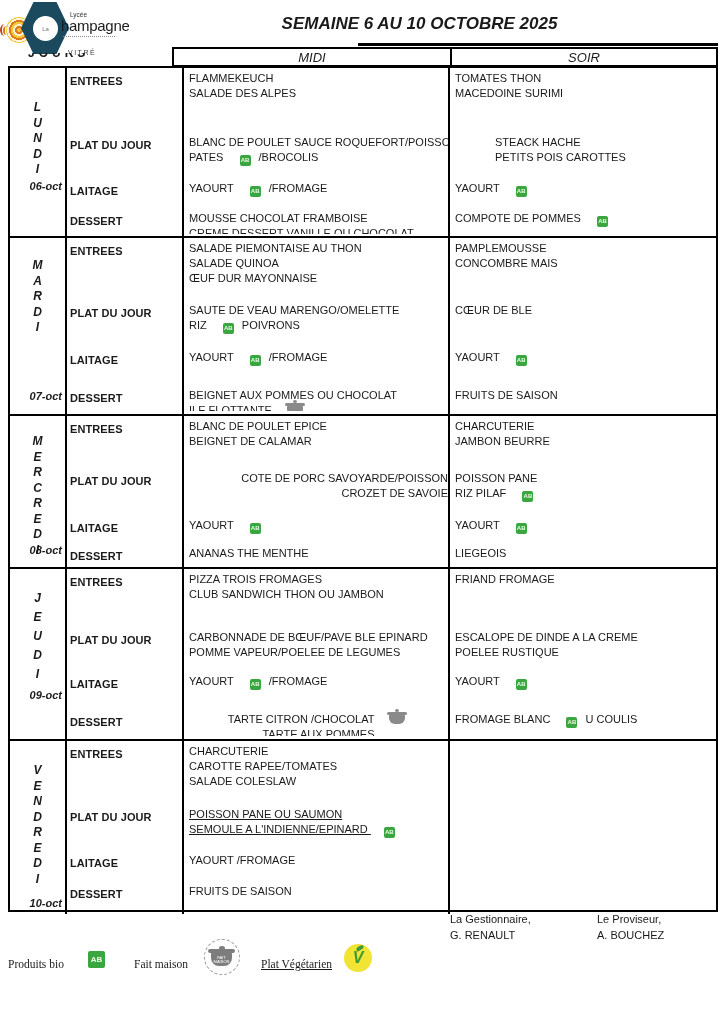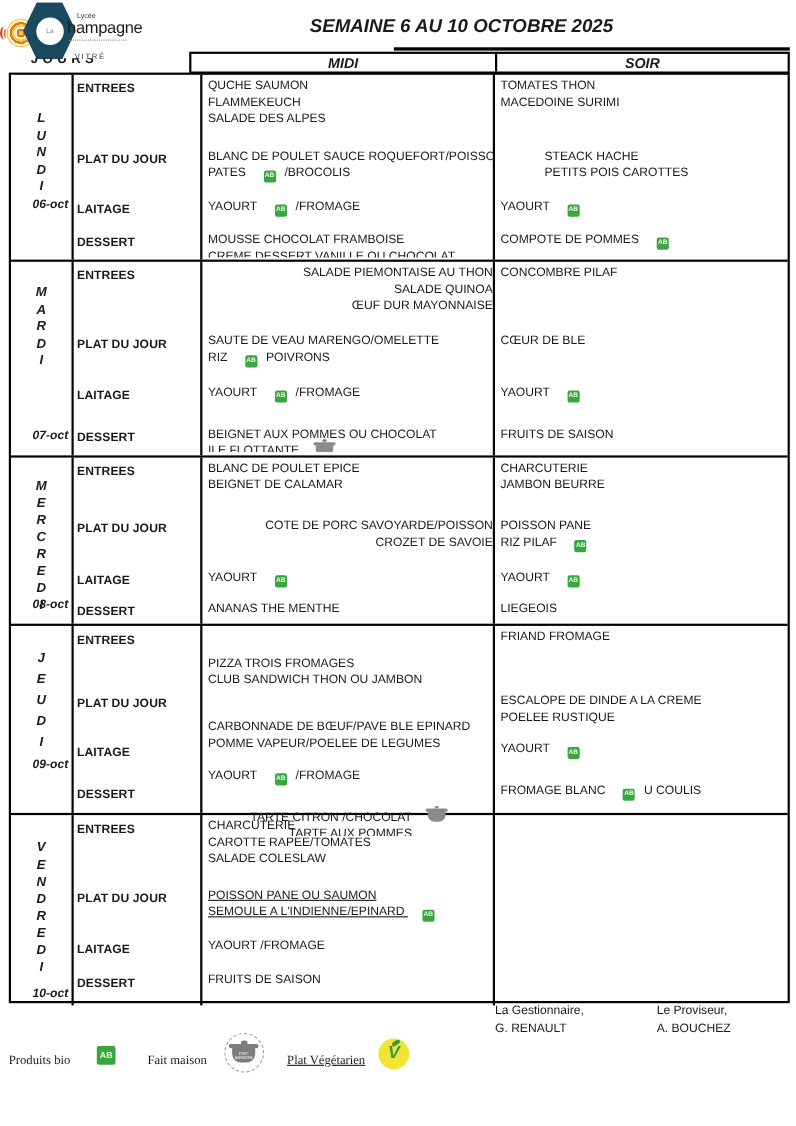--- a/index.html
+++ b/index.html
@@ -41,21 +41,21 @@
     display:block; font-size:12px; font-weight:bold; letter-spacing:4px;
     transform:translateY(-7px); color:#1a1a1a;
   }
   
   .title { position:absolute; left:277px; top:14px; width:285px; text-align:center;
            font-size:17px; font-weight:bold; font-style:italic; }
   .title-rule { position:absolute; left:358px; top:43px; width:360px; height:3px; background:#000; }
   .col-header { position:absolute; left:172px; top:47px; width:546px; height:20px;
                 border:2px solid #000; display:flex; }
   .col-header .hc { display:flex; align-items:center; justify-content:center;
-                    font-weight:bold; font-style:italic; font-size:13px; }
+                    font-weight:normal; font-style:italic; font-size:13px; }
   .hc-midi { width:276px; }
   .hc-soir { flex:1; border-left:2px solid #000; }
   
   .table { position:absolute; left:8px; top:66px; width:710px; height:846px;
            border:2px solid #000; }
   .day-row { display:flex; border-bottom:2px solid #000; }
   .day-row:last-child { border-bottom:none; }
   .c-day { position:relative; width:57px; border-right:2px solid #000; }
   .c-cat { width:117px; border-right:2px solid #000; }
   .c-menu { border-right:2px solid #000; }
@@ -160,21 +160,20 @@
           <div class="day-date" style="top: 112px;">06-oct</div>
         </div>
         <div class="c-cat">
           <div class="cat-cell" style="height: 64px;"><span class="cat-label">ENTREES</span></div>
           <div class="cat-cell" style="height: 46px;"><span class="cat-label">PLAT DU JOUR</span></div>
           <div class="cat-cell" style="height: 30px;"><span class="cat-label">LAITAGE</span></div>
           <div class="cat-cell" style="height: 26px;"><span class="cat-label">DESSERT</span></div>
         </div>
         <div class="c-menu c-midi">
           <div class="menu-cell" style="height: 64px;">
-            <div class="menu-line">QUCHE SAUMON</div>
             <div class="menu-line">FLAMMEKEUCH</div>
             <div class="menu-line">SALADE DES ALPES</div>
           </div>
           <div class="menu-cell" style="height: 46px;">
             <div class="menu-line">BLANC DE POULET SAUCE ROQUEFORT/POISSON</div>
             <div class="menu-line">PATES <span class="bio">AB</span> /BROCOLIS</div>
           </div>
           <div class="menu-cell" style="height: 30px;">
             <div class="menu-line">YAOURT <span class="bio">AB</span> /FROMAGE</div>
           </div>
@@ -211,40 +210,41 @@
           </div>
           <div class="day-date" style="top: 152px;">07-oct</div>
         </div>
         <div class="c-cat">
           <div class="cat-cell" style="height: 62px;"><span class="cat-label">ENTREES</span></div>
           <div class="cat-cell" style="height: 47px;"><span class="cat-label">PLAT DU JOUR</span></div>
           <div class="cat-cell" style="height: 38px;"><span class="cat-label">LAITAGE</span></div>
           <div class="cat-cell" style="height: 26px;"><span class="cat-label">DESSERT</span></div>
         </div>
         <div class="c-menu c-midi">
-          <div class="menu-cell" style="height: 62px; text-align: right;">
+          <div class="menu-cell" style="height: 62px;">
             <div class="menu-line">SALADE PIEMONTAISE AU THON</div>
             <div class="menu-line">SALADE QUINOA</div>
             <div class="menu-line">ŒUF DUR MAYONNAISE</div>
           </div>
           <div class="menu-cell" style="height: 47px;">
             <div class="menu-line">SAUTE DE VEAU MARENGO/OMELETTE</div>
             <div class="menu-line">RIZ <span class="bio">AB</span> POIVRONS</div>
           </div>
           <div class="menu-cell" style="height: 38px;">
             <div class="menu-line">YAOURT <span class="bio">AB</span> /FROMAGE</div>
           </div>
           <div class="menu-cell" style="height: 26px;">
             <div class="menu-line">BEIGNET  AUX POMMES OU CHOCOLAT</div>
             <div class="menu-line">ILE FLOTTANTE <span class="pot"></span></div>
           </div>
         </div>
         <div class="c-menu c-soir">
           <div class="menu-cell" style="height: 62px;">
-            <div class="menu-line">CONCOMBRE PILAF</div>
+            <div class="menu-line">PAMPLEMOUSSE</div>
+            <div class="menu-line">CONCOMBRE MAIS</div>
           </div>
           <div class="menu-cell" style="height: 47px;">
             <div class="menu-line">CŒUR DE BLE</div>
           </div>
           <div class="menu-cell" style="height: 38px;">
             <div class="menu-line">YAOURT <span class="bio">AB</span></div>
           </div>
           <div class="menu-cell" style="height: 26px;">
             <div class="menu-line">FRUITS DE SAISON</div>
           </div>
@@ -314,21 +314,21 @@
           </div>
           <div class="day-date" style="top: 120px;">09-oct</div>
         </div>
         <div class="c-cat">
           <div class="cat-cell" style="height: 58px;"><span class="cat-label">ENTREES</span></div>
           <div class="cat-cell" style="height: 44px;"><span class="cat-label">PLAT DU JOUR</span></div>
           <div class="cat-cell" style="height: 38px;"><span class="cat-label">LAITAGE</span></div>
           <div class="cat-cell" style="height: 27px;"><span class="cat-label">DESSERT</span></div>
         </div>
         <div class="c-menu c-midi">
-          <div class="menu-cell" style="height: 58px; margin-top: 24px;">
+          <div class="menu-cell" style="height: 58px;">
             <div class="menu-line">PIZZA TROIS FROMAGES</div>
             <div class="menu-line">CLUB SANDWICH THON OU JAMBON</div>
           </div>
           <div class="menu-cell" style="height: 44px;">
             <div class="menu-line">CARBONNADE DE BŒUF/PAVE BLE EPINARD</div>
             <div class="menu-line">POMME VAPEUR/POELEE DE LEGUMES</div>
           </div>
           <div class="menu-cell" style="height: 38px;">
             <div class="menu-line">YAOURT <span class="bio">AB</span> /FROMAGE</div>
           </div>

